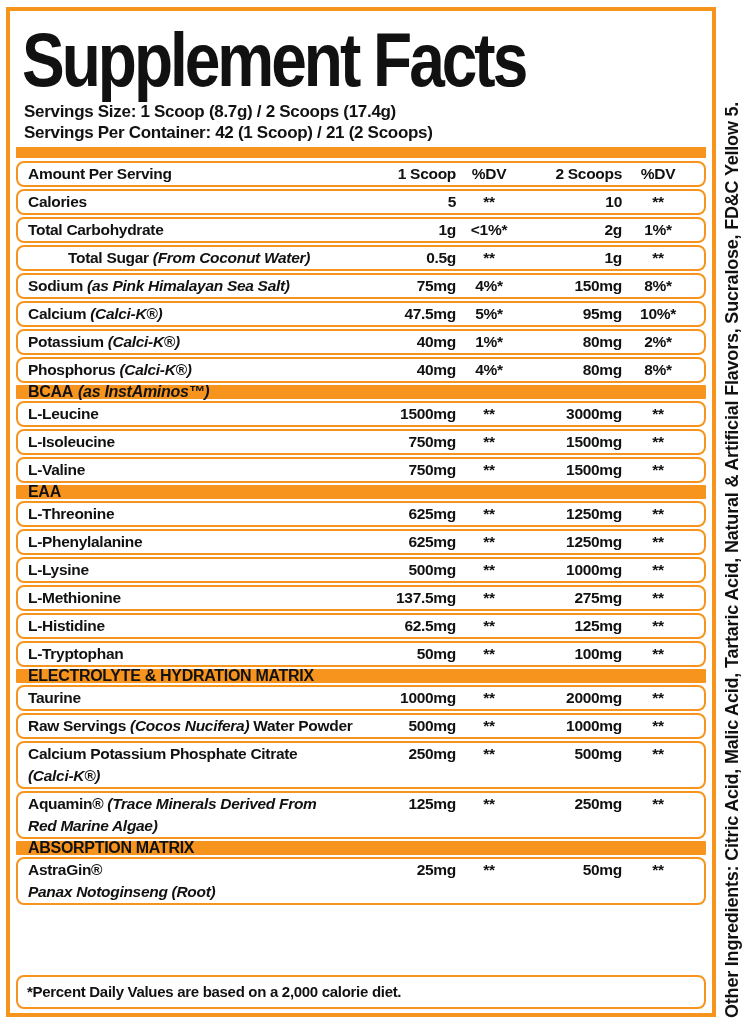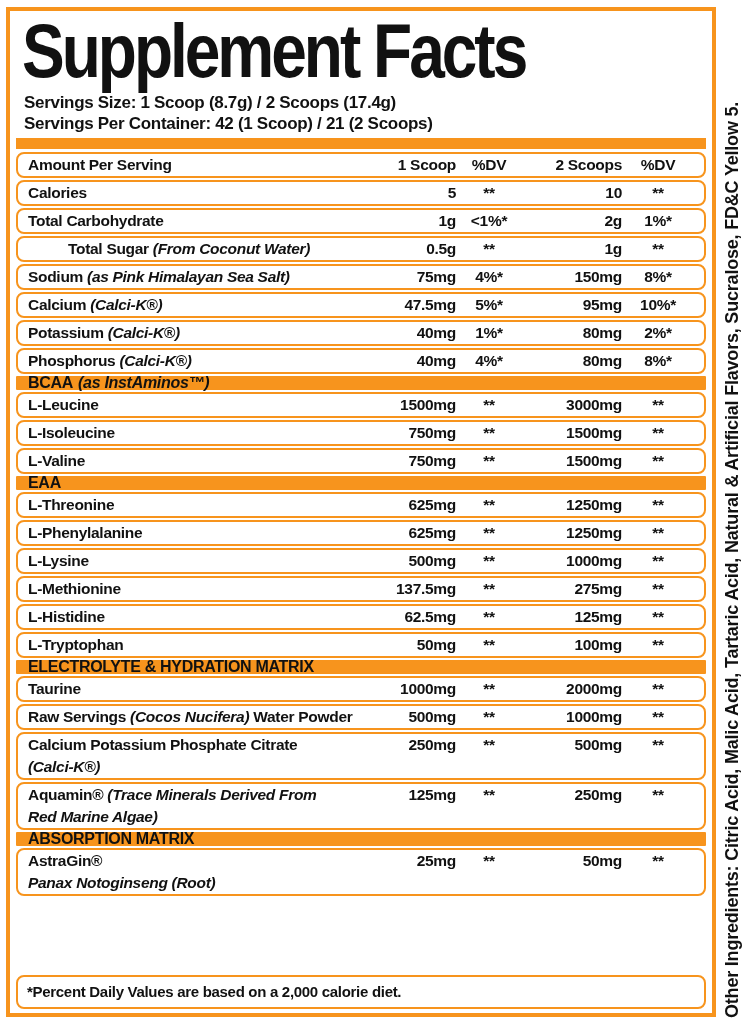--- a/index.html
+++ b/index.html
@@ -13,21 +13,21 @@
     overflow: hidden;
   }
   :root { --orange: #F7941D; }
 
   .frame {
     position: absolute;
     left: 6px; top: 7px;
     width: 710px; height: 1010px;
     border: 4px solid var(--orange);
     background: #fff;
-    padding: 3px 6px 4px 6px;
+    padding: 12px 6px 4px 6px;
     display: flex;
     flex-direction: column;
   }
 
   .title {
     font-size: 64px;
     line-height: 62px;
     letter-spacing: -3px;
     transform: scaleY(1.18);
     transform-origin: left top;

